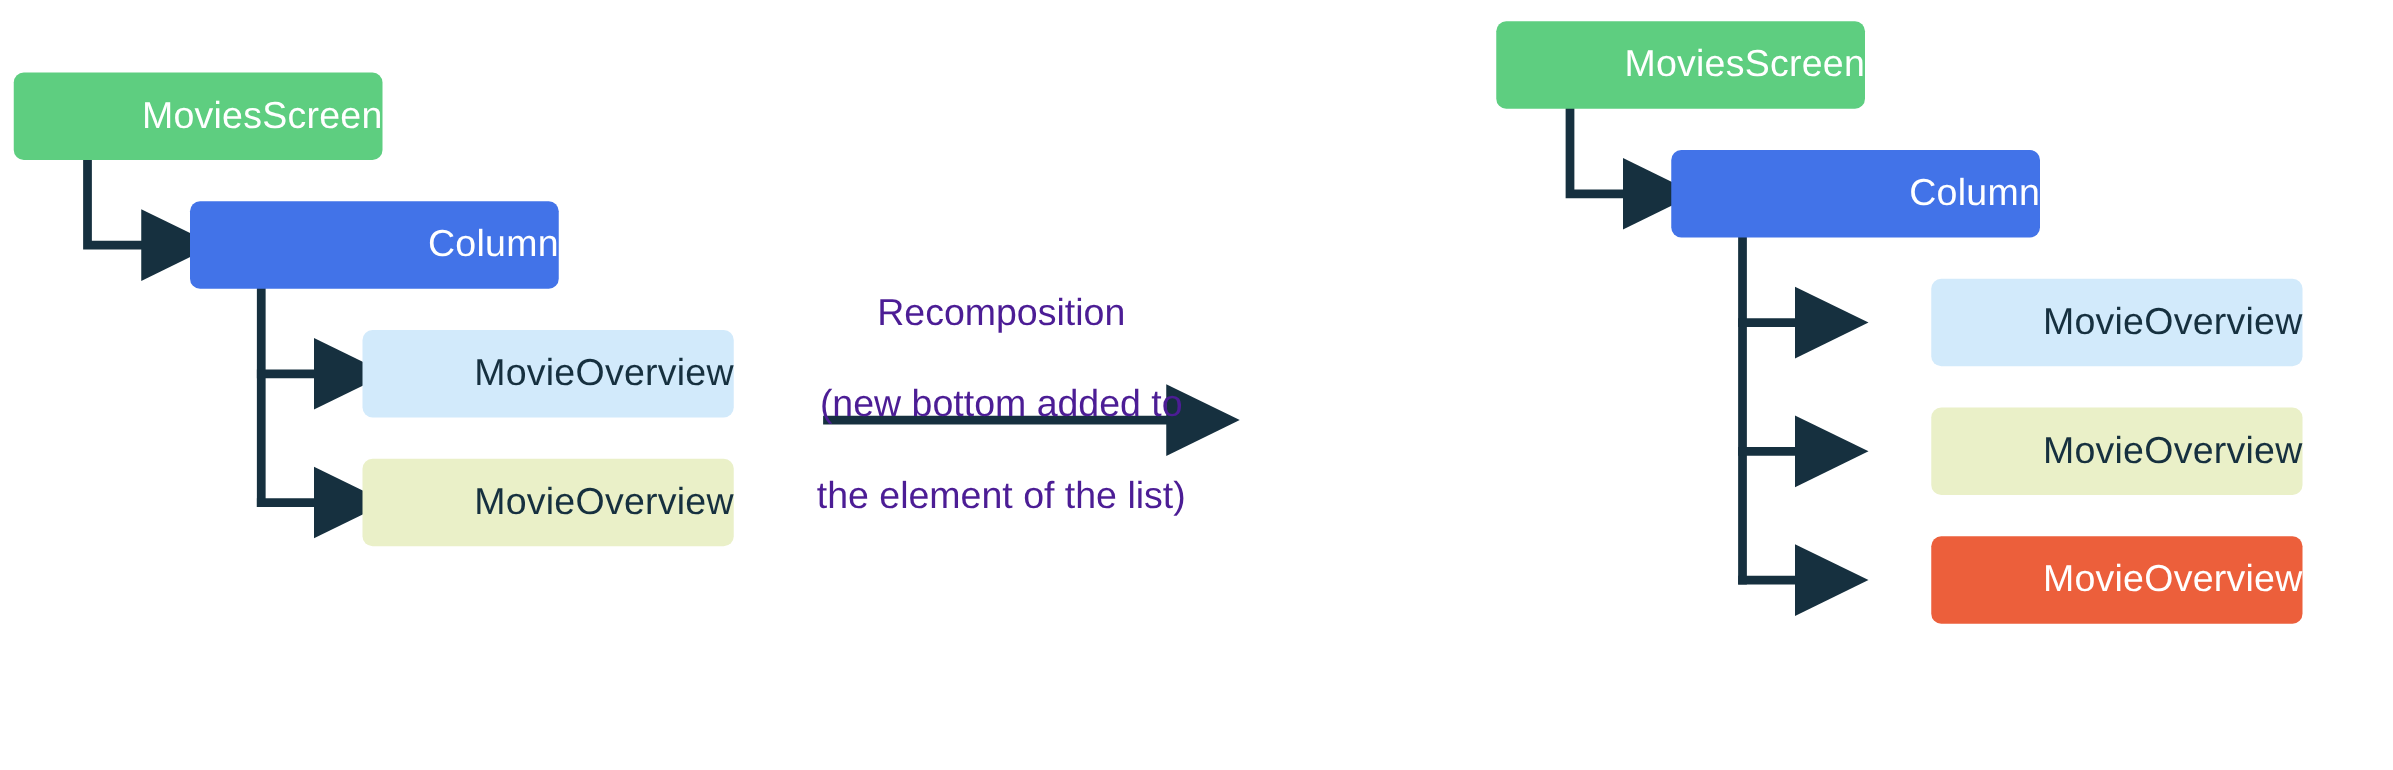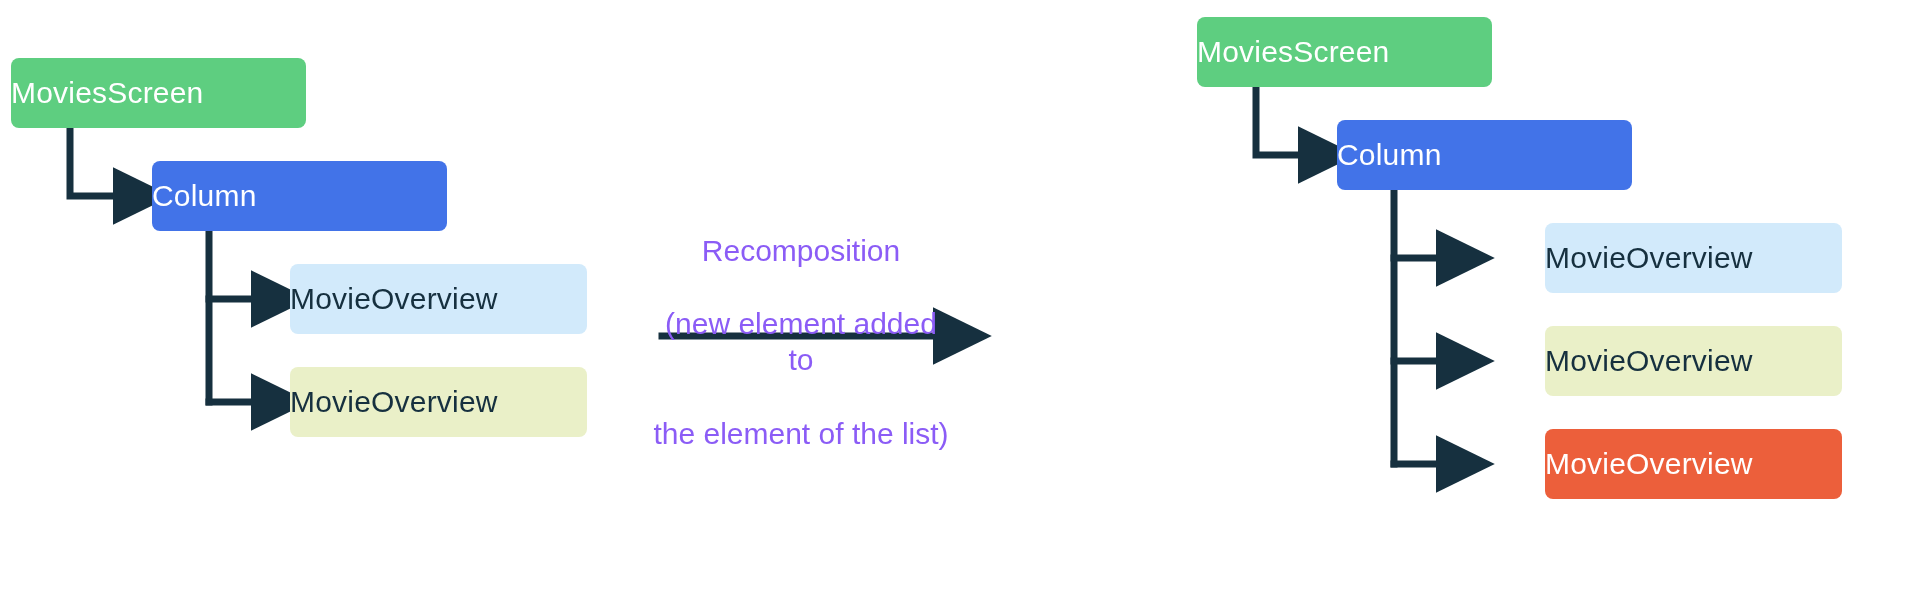--- a/index.html
+++ b/index.html
@@ -15,21 +15,21 @@
     width: 1914px;
     height: 616px;
     background: #ffffff;
     overflow: hidden;
   }
   .node {
     position: absolute;
     box-sizing: border-box;
     display: flex;
     align-items: center;
-    justify-content: flex-start;
+    justify-content: flex-end;
     border-radius: 8px;
     font-family: "Liberation Sans", sans-serif;
     white-space: nowrap;
     letter-spacing: 0.2px;
   }
   .node-label {
     display: block;
     line-height: 1;
   }
   .connectors {
@@ -98,23 +98,23 @@
   </div>
 
   <div class="node" style="left:290px; top:264px; width:297px; height:70px; background:#D2EAFB; color:#16303F; font-size:30px;">
     <span class="node-label">MovieOverview</span>
   </div>
 
   <div class="node" style="left:290px; top:367px; width:297px; height:70px; background:#EAF0C8; color:#16303F; font-size:30px;">
     <span class="node-label">MovieOverview</span>
   </div>
 
-  <div class="transition-label" style="left:651px; top:196px; width:300px; color:#8b5cf6; font-size:30px;">
+  <div class="transition-label" style="left:651px; top:196px; width:300px; color:#4c1d95; font-size:30px;">
     <div>Recomposition</div>
-    <div>(new element added to</div>
+    <div>(new bottom added to</div>
     <div>the element of the list)</div>
   </div>
 
   <div class="node" style="left:1197px; top:17px; width:295px; height:70px; background:#5ECE80; color:#ffffff; font-size:30px;">
     <span class="node-label">MoviesScreen</span>
   </div>
 
   <div class="node" style="left:1337px; top:120px; width:295px; height:70px; background:#4273E8; color:#ffffff; font-size:30px;">
     <span class="node-label">Column</span>
   </div>

